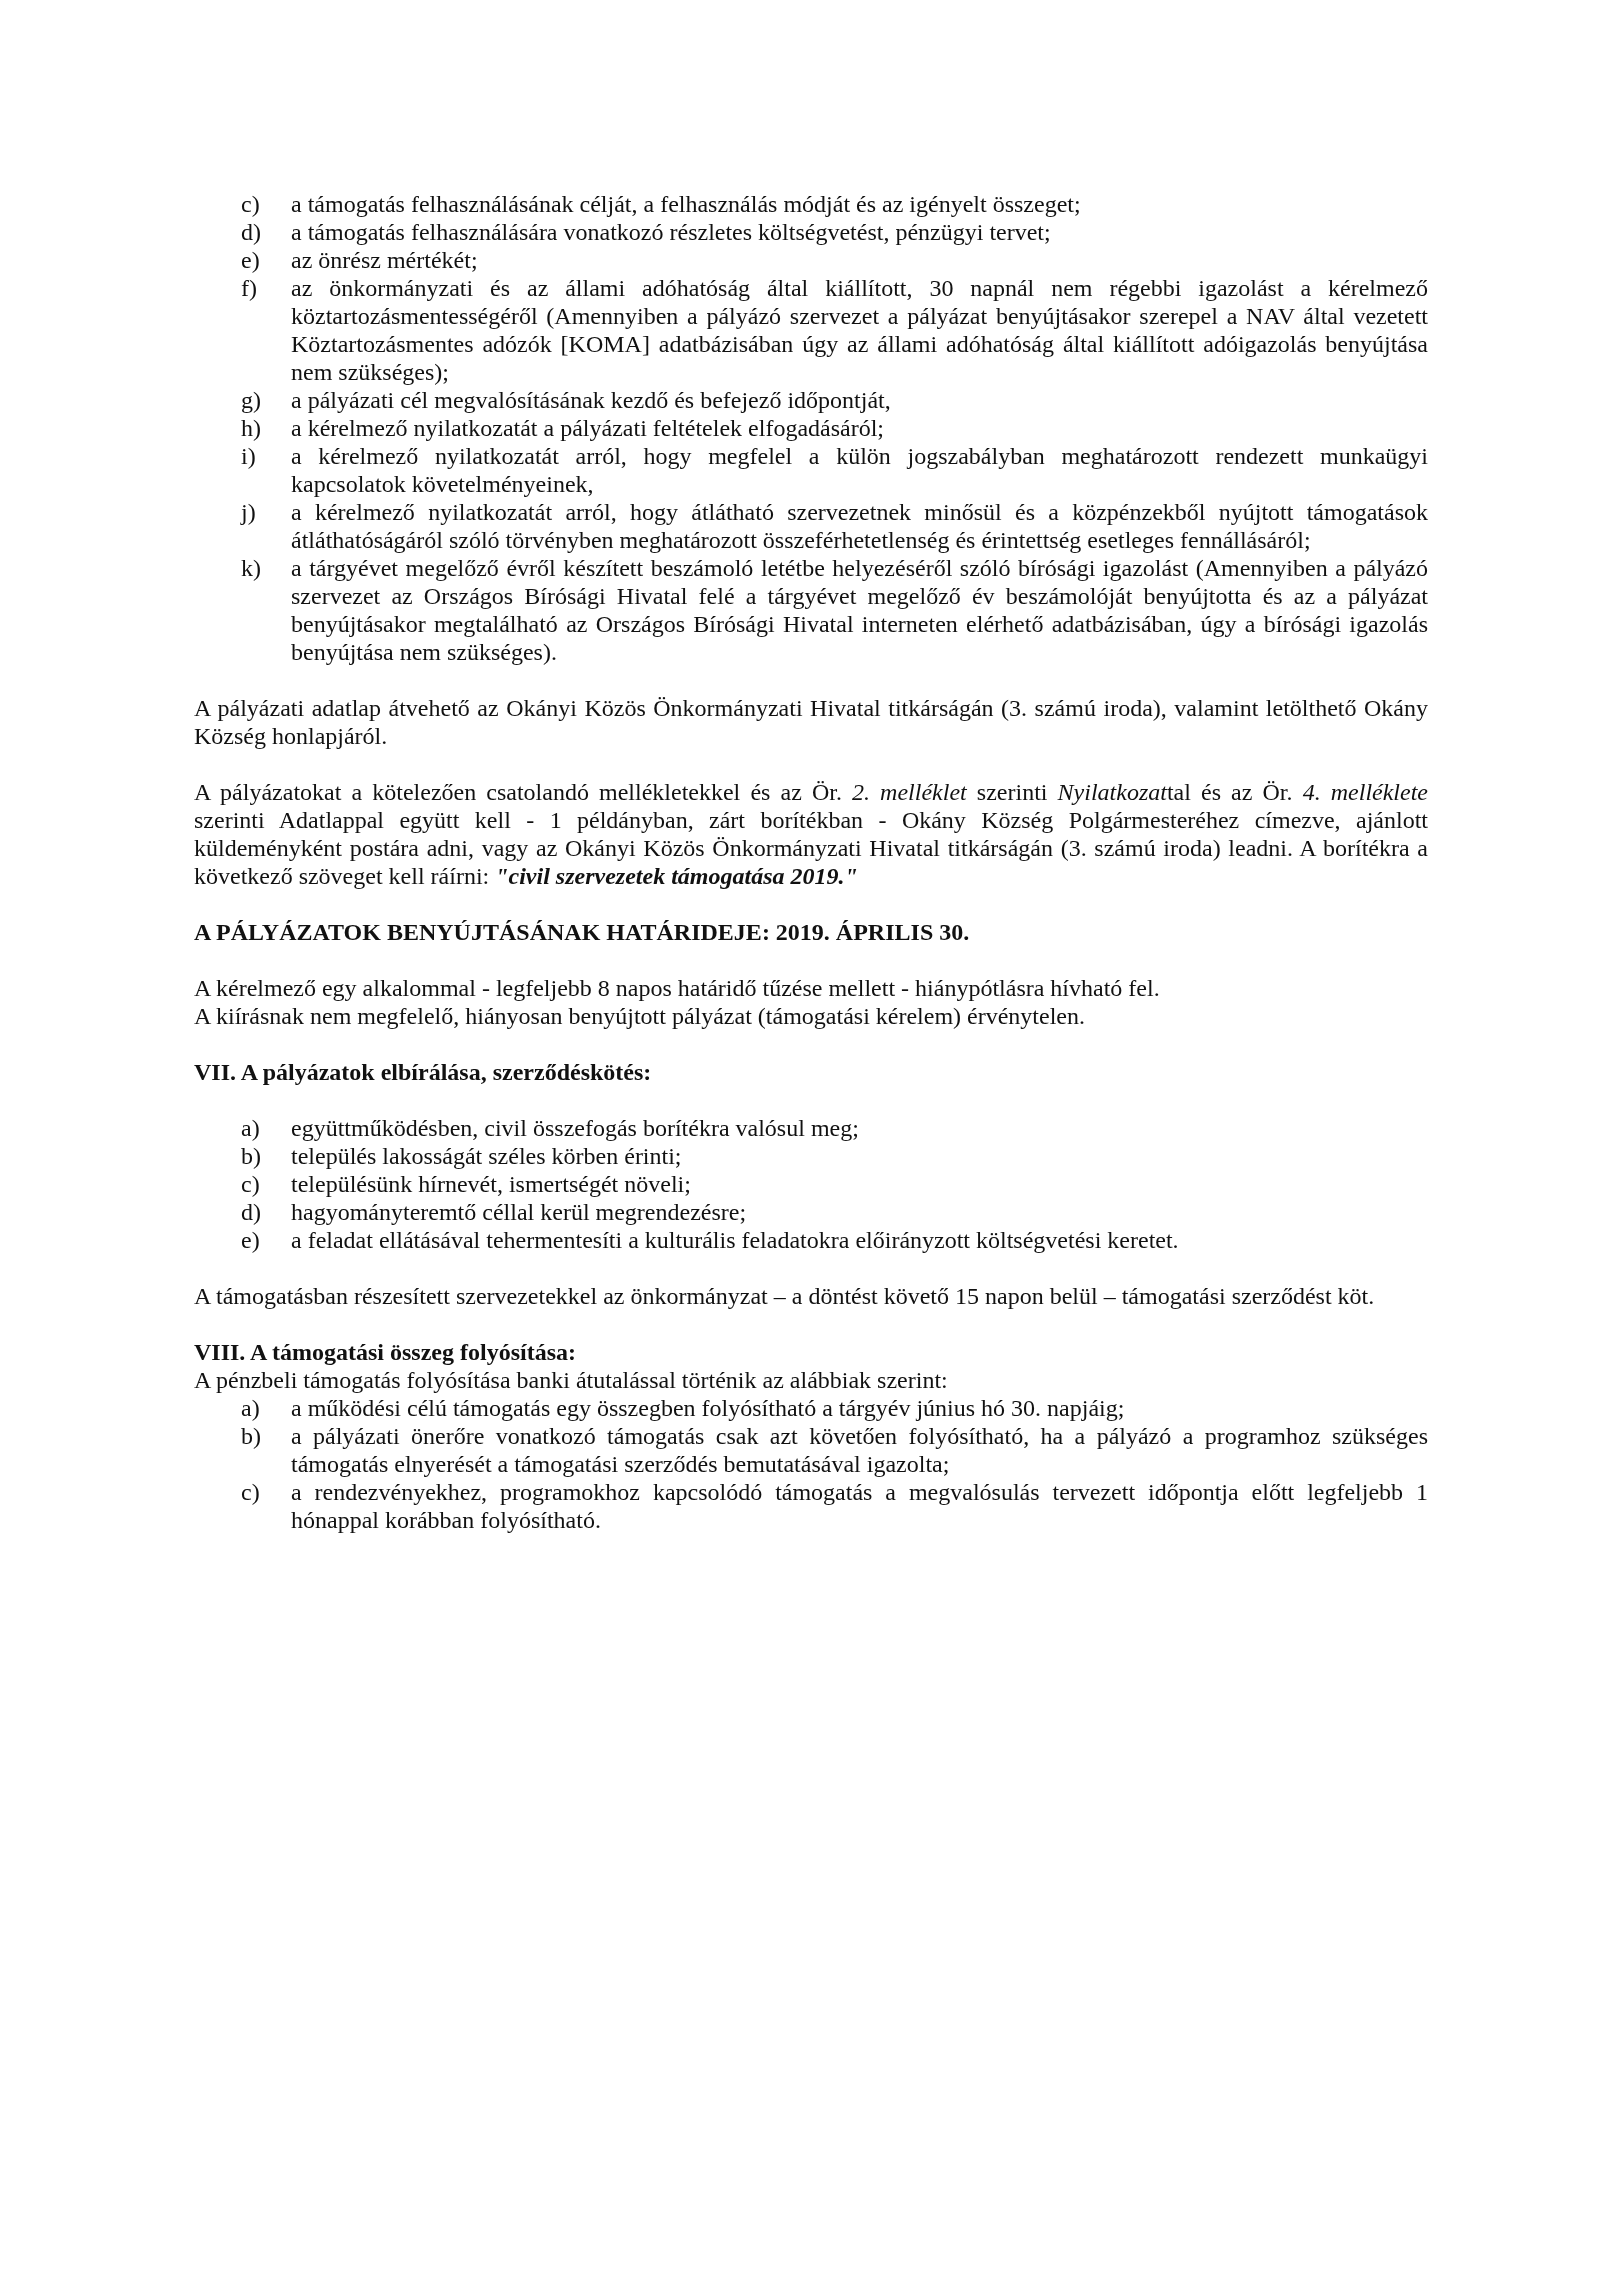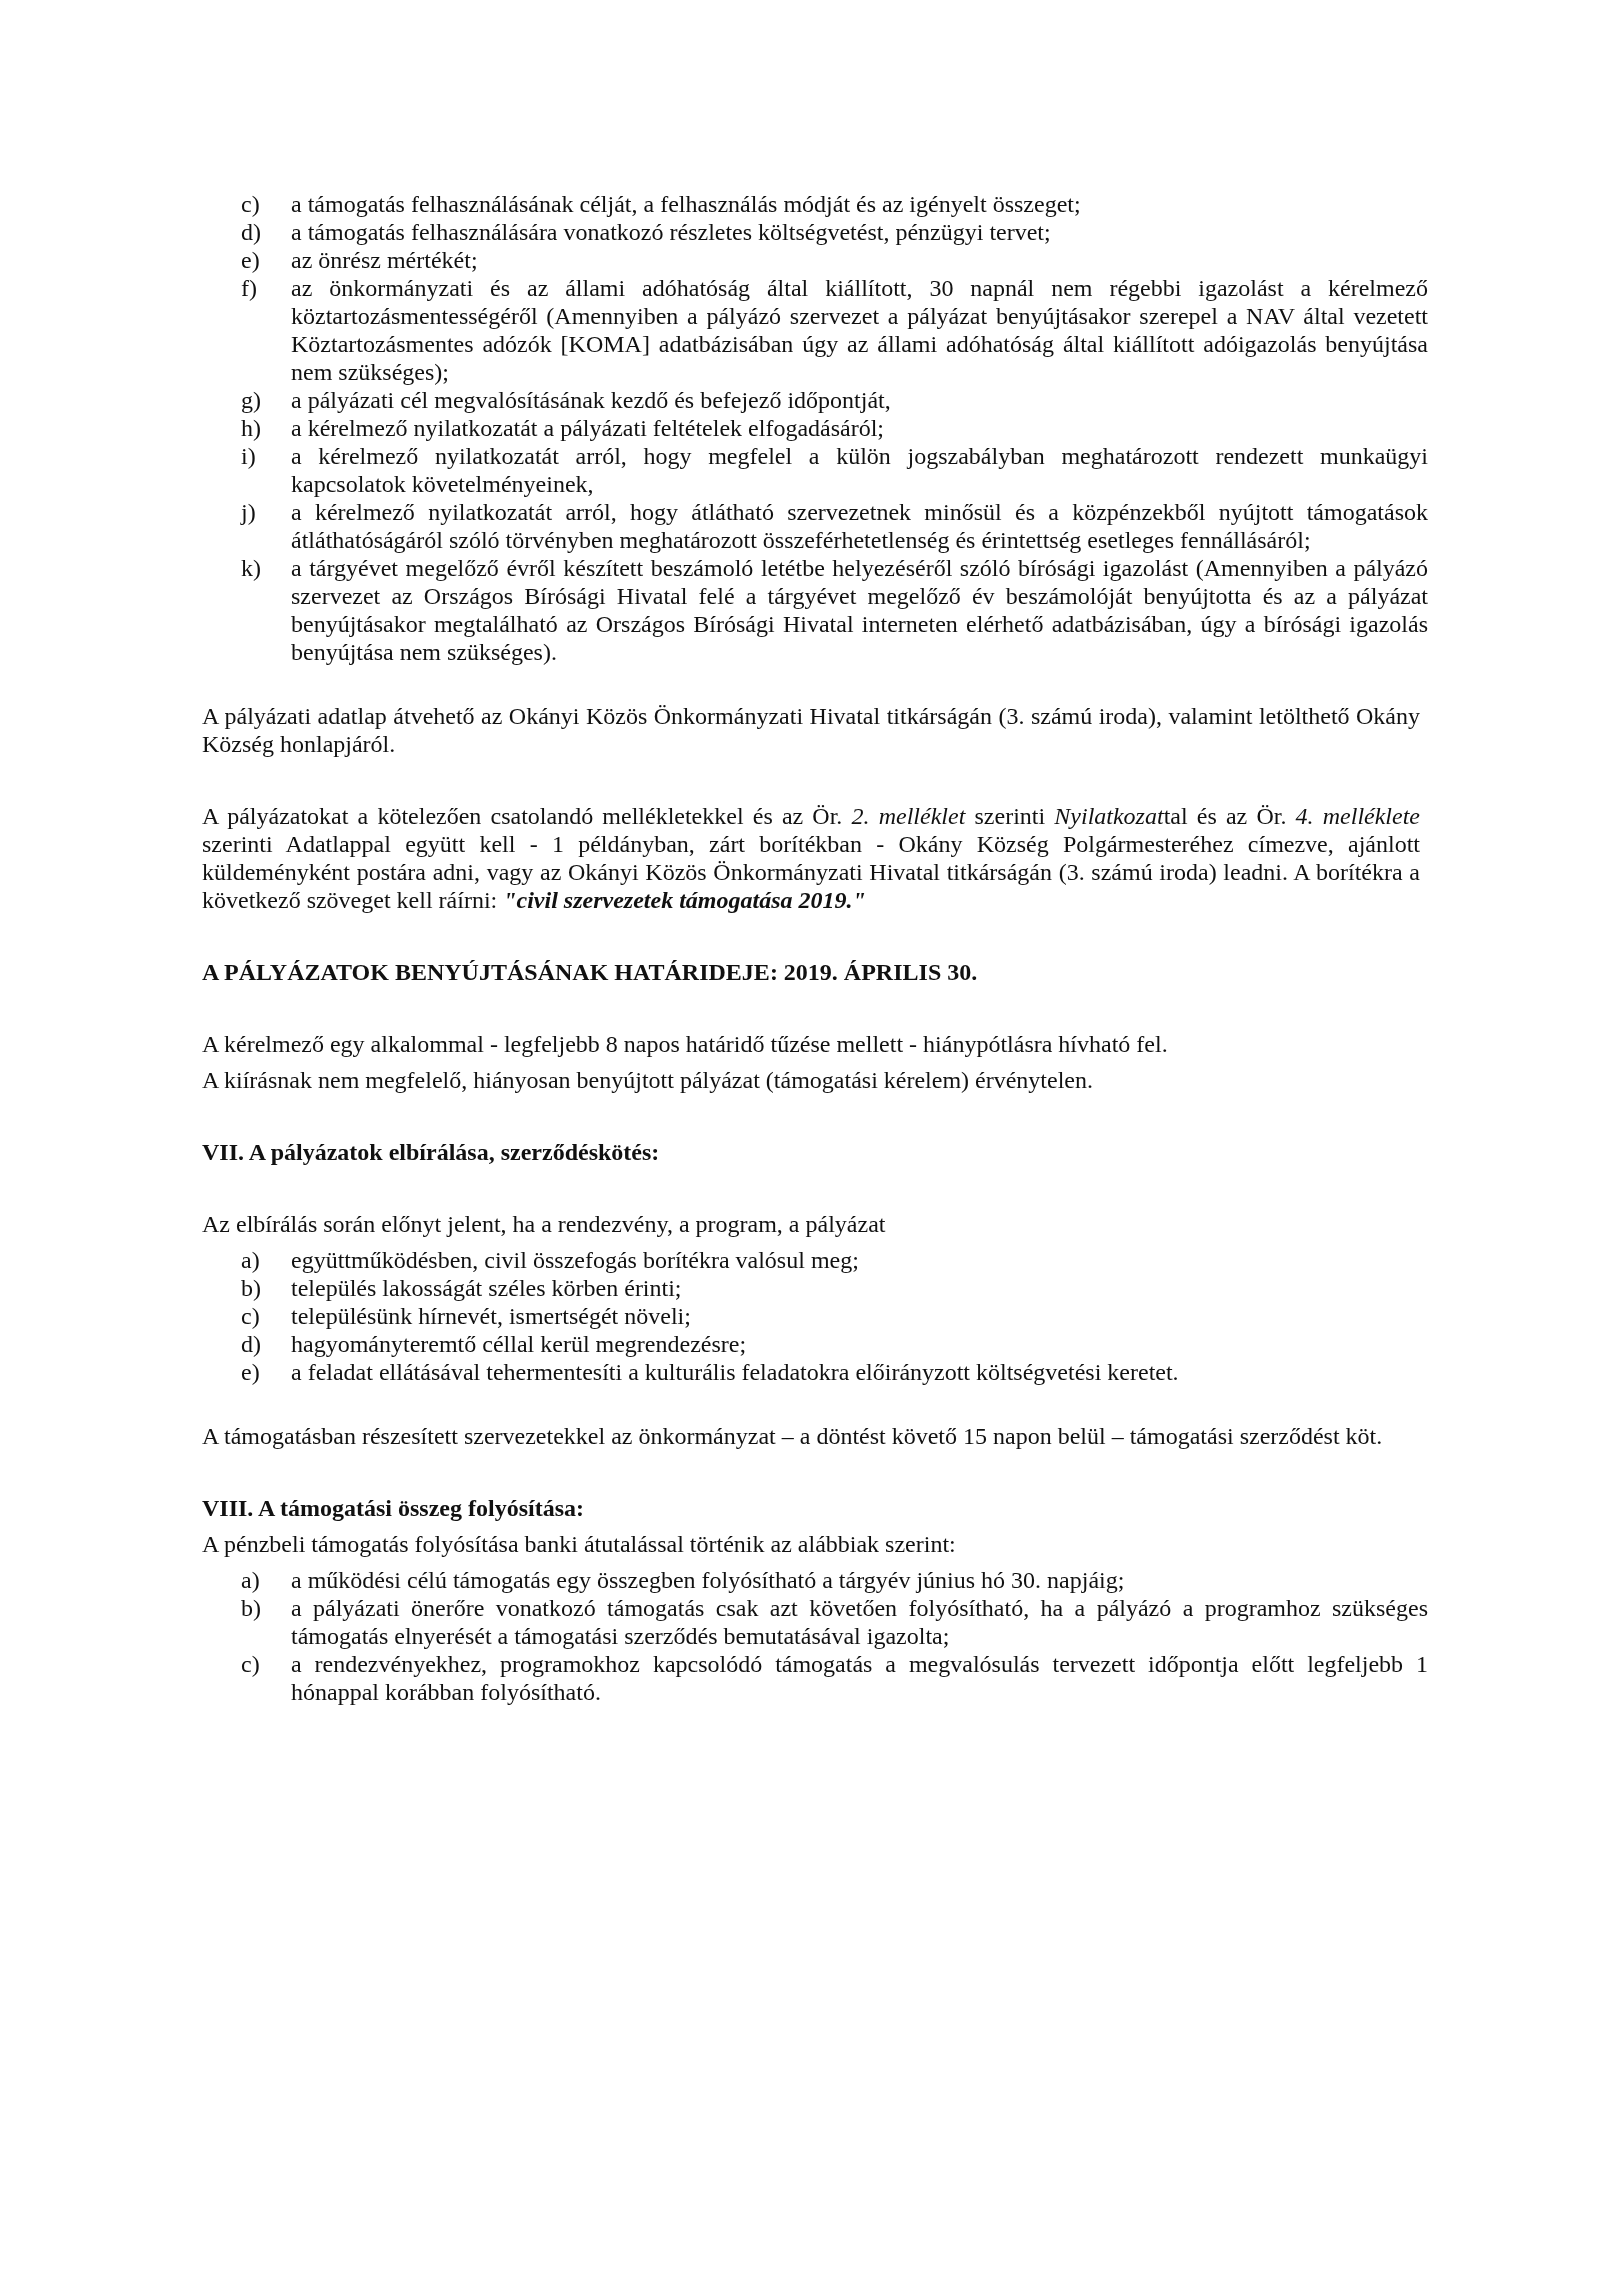--- a/index.html
+++ b/index.html
@@ -10,21 +10,21 @@
   }
   .page {
     position: absolute; left: 194px; top: 190px; width: 1234px;
     font-size: 24px; line-height: 28px;
   }
   .list { margin: 0; padding: 0; }
   .li { display: flex; text-align: justify; }
   .li.indent { margin-left: 47px; }
   .marker { flex: 0 0 50px; }
   .li-text { flex: 1 1 auto; text-align: justify; text-align-last: left; }
-  p { margin: 8px; text-align: justify; text-align-last: left; }
+  p { margin: 0; text-align: justify; text-align-last: left; }
   .gap { height: 28px; }
   .head { font-weight: bold; }
   .deadline { font-weight: bold; text-decoration-thickness: 2.7px; text-underline-offset: 4.5px; }
   i { font-style: italic; }
   .bi { font-weight: bold; font-style: italic; }
 </style>
 </head>
 <body>
 
 <div class="page">
@@ -78,21 +78,20 @@
   <p class="deadline">A PÁLYÁZATOK BENYÚJTÁSÁNAK HATÁRIDEJE: 2019. ÁPRILIS 30.</p>
 
   <div class="gap"></div>
   <p>A kérelmező egy alkalommal - legfeljebb 8 napos határidő tűzése mellett - hiánypótlásra hívható fel.</p>
   <p>A kiírásnak nem megfelelő, hiányosan benyújtott pályázat (támogatási kérelem) érvénytelen.</p>
 
   <div class="gap"></div>
   <p class="head">VII. A pályázatok elbírálása, szerződéskötés:</p>
 
   <div class="gap"></div>
-  <p>Az elbírálás során előnyt jelent, ha a rendezvény, a program, a pályázat</p>
   <div class="list">
     <div class="li indent">
         <span class="marker">a)</span>
         <span class="li-text">együttműködésben, civil összefogás borítékra valósul meg;</span>
       </div>
     <div class="li indent">
         <span class="marker">b)</span>
         <span class="li-text">település lakosságát széles körben érinti;</span>
       </div>
     <div class="li indent">

